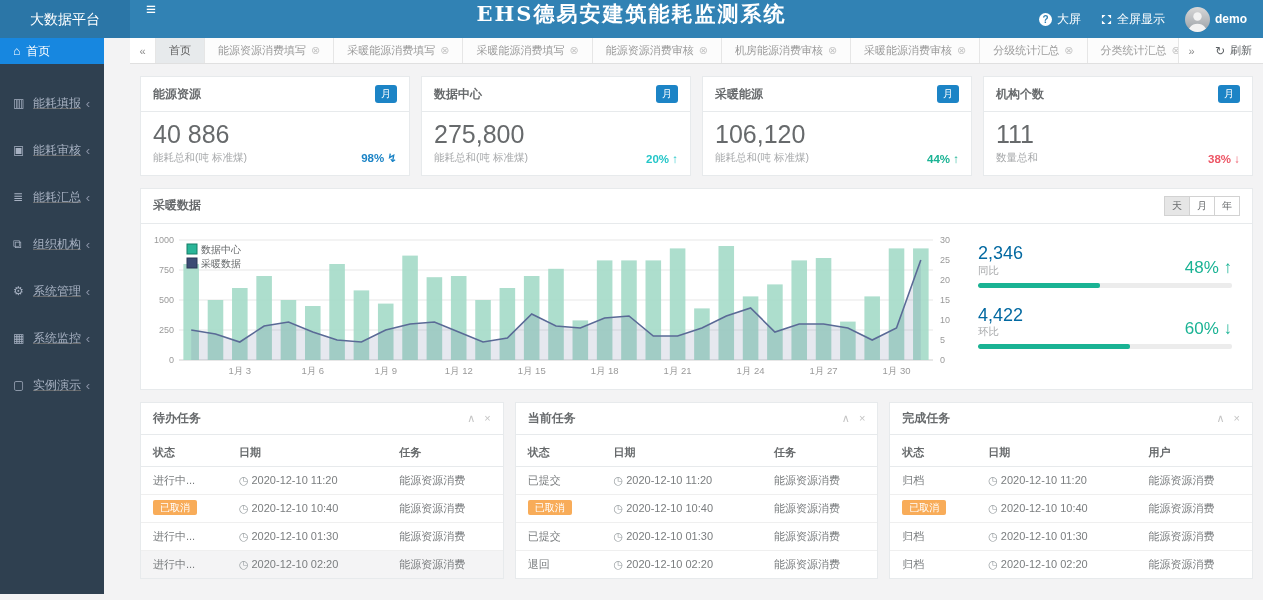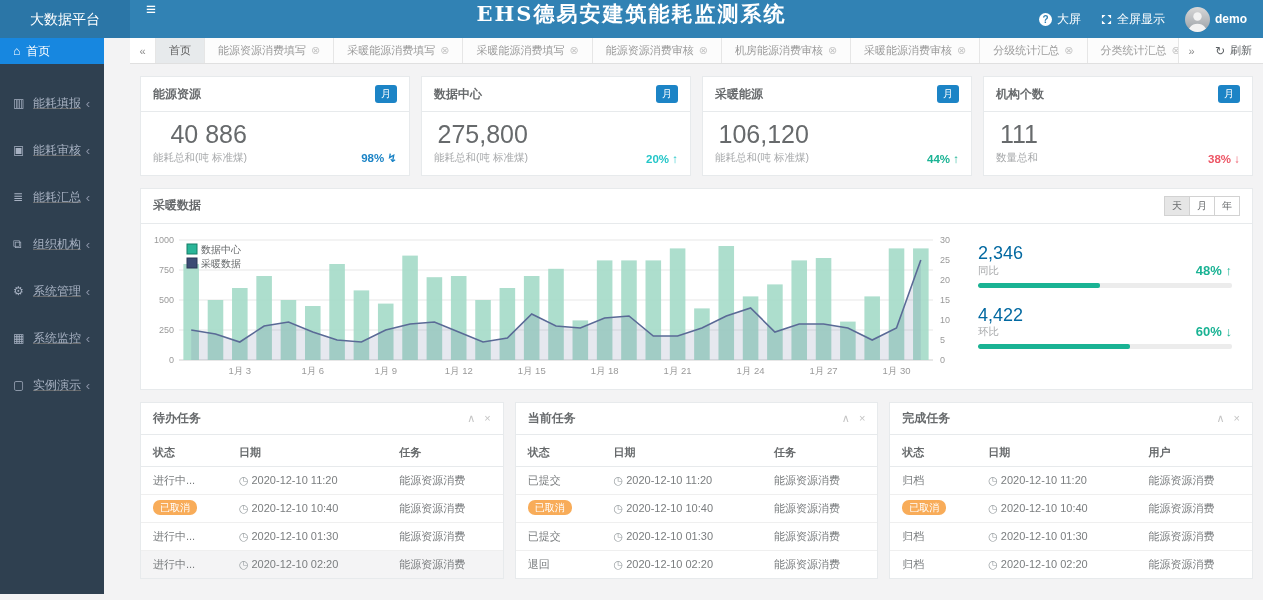--- a/index.html
+++ b/index.html
@@ -37,21 +37,21 @@
   .tab-list { flex:1 1 auto; display:flex; overflow:hidden; white-space:nowrap; }
   .tab { display:flex; align-items:center; gap:5px; padding:0 13px; border-right:1px solid #e6e6e6; cursor:pointer; flex:0 0 auto; }
   .tab.active { background:#e7eaec; color:#5b5b5b; }
   .tab-close { color:#c6c6c6; font-size:11px; }
   .refresh-btn { display:flex; align-items:center; gap:5px; padding:0 11px; color:#5f6366; cursor:pointer; background:#fff; flex:0 0 auto; }
   .refresh-icon { font-size:12px; }
 
   .content { flex:1; padding:12px 10px 0 10px; overflow:hidden; }
 
   
-  .stat-cards { display:flex; gap:11px;text-align:right; }
+  .stat-cards { display:flex; gap:11px; }
   .card { background:#fff; border:1px solid #e7eaec; flex:1; }
   .card-head { display:flex; align-items:center; justify-content:space-between; padding:8px 12px; border-bottom:1px solid #e7eaec; }
   .card-title { font-size:12px; font-weight:bold; color:#676a6c; }
   .badge-month { background:#1c84c6; color:#fff; font-size:10px; padding:2px 6px; border-radius:3px; cursor:default; }
   .card-body { padding:8px 12px 10px 12px; display:flex; justify-content:space-between; align-items:flex-end; }
   .card-value { font-size:25px; font-weight:300; color:#676a6c; line-height:1.15; }
   .card-sub { font-size:10.5px; color:#a6a8aa; margin-top:2px; }
   .card-pct { font-size:11.5px; font-weight:bold; white-space:nowrap; }
 
   
@@ -61,35 +61,35 @@
   .range-group { display:flex; }
   .range-btn { font-size:10px; padding:2px 7px; border:1px solid #d2d2d2; background:#fff; color:#676a6c; cursor:pointer; margin-left:-1px; }
   .range-btn.active { background:#e6e6e6; }
   .trend-body { display:flex; padding:6px 6px 4px 2px; }
   .chart-wrap { flex:1 1 auto; }
   .side-stats { width:272px; flex:0 0 auto; padding:14px 14px 0 4px; border-left:0; }
   .sstat { margin-bottom:18px; position:relative; }
   .sstat-top { display:flex; justify-content:space-between; align-items:flex-end; }
   .sstat-value { font-size:18px; font-weight:300; color:#0369a1; line-height:1.1; }
   .sstat-label { font-size:10.5px; color:#a6a8aa; }
-  .sstat-pct { font-size:13px; color:#1ab394; font-weight:bold; }
+  .sstat-pct { font-size:17px; color:#1ab394; font-weight:normal; }
   .progress { height:5px; background:#ececec; border-radius:2px; margin-top:5px; overflow:hidden; }
   .progress-bar { height:100%; background:#1ab394; border-radius:2px; }
 
   
   .task-row { display:flex; gap:11px; margin-top:12px; }
   .task-panel { flex:1; background:#fff; border:1px solid #e7eaec; }
   .panel-tools { display:flex; gap:9px; color:#c4c4c4; font-size:11px; }
   .panel-tools span { cursor:pointer; }
   table.task { width:100%; border-collapse:collapse; font-size:11px; margin-top:4px; }
   table.task th { text-align:left; font-weight:bold; color:#676a6c; padding:6px 8px 6px 12px; border-bottom:1px solid #e7eaec; }
   table.task td { padding:6px 8px 6px 12px; border-bottom:1px solid #efefef; color:#7a7d7f; }
   table.task tr:last-child td { border-bottom:none; }
   tr.shaded td { background:#f4f4f5; }
-  .status-badge { background:#f8ac59; color:#fff; border-radius:7px; padding:2px 7px; font-size:10px; }
+  .status-badge { background:#f8ac59; color:#fff; border-radius:2px; padding:2px 7px; font-size:10px; }
   .clock { color:#9aa0a3; margin-right:3px; font-size:11px; }
 
   svg text { font-family:"Liberation Sans","DejaVu Sans",sans-serif; }
 </style>
 </head>
 <body>
 
 <div class="app">
 
   <div class="header">

